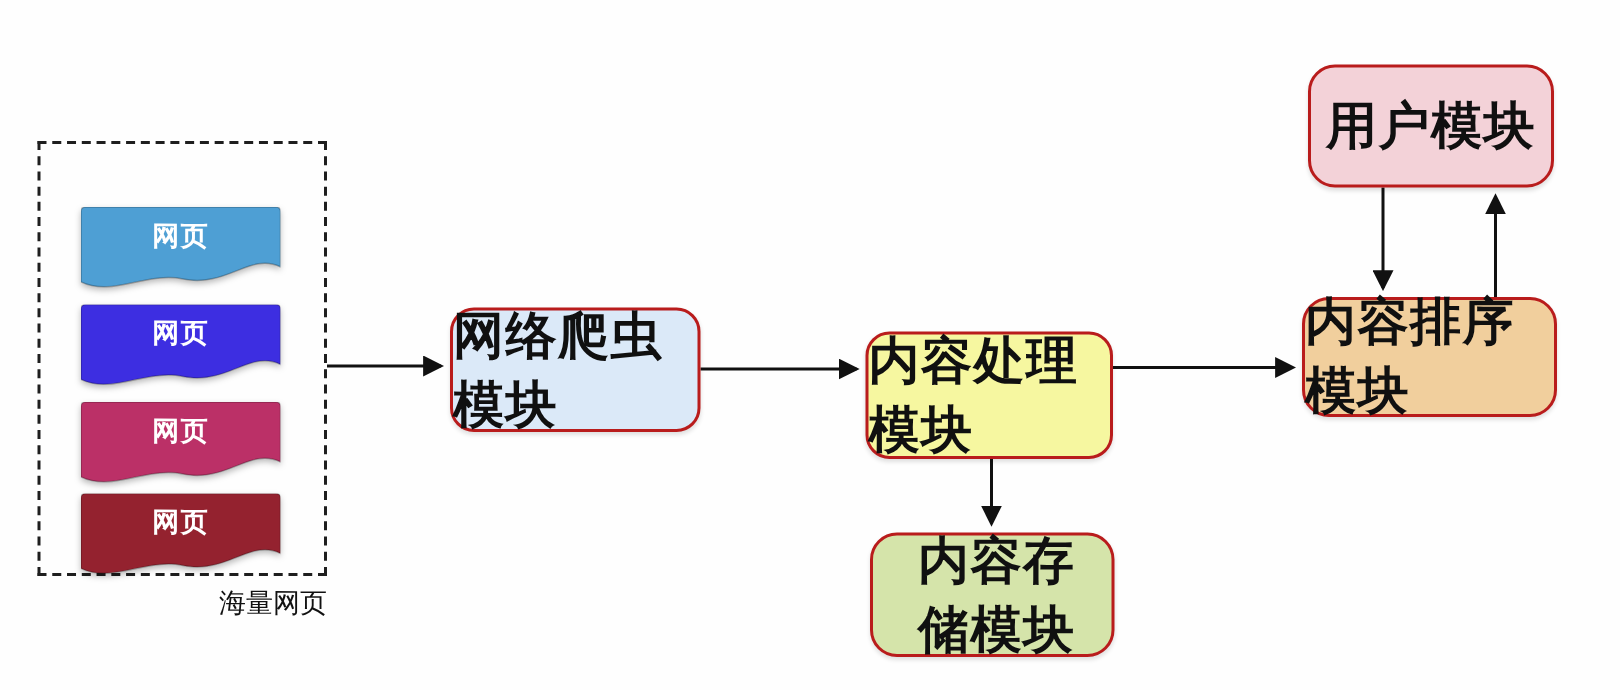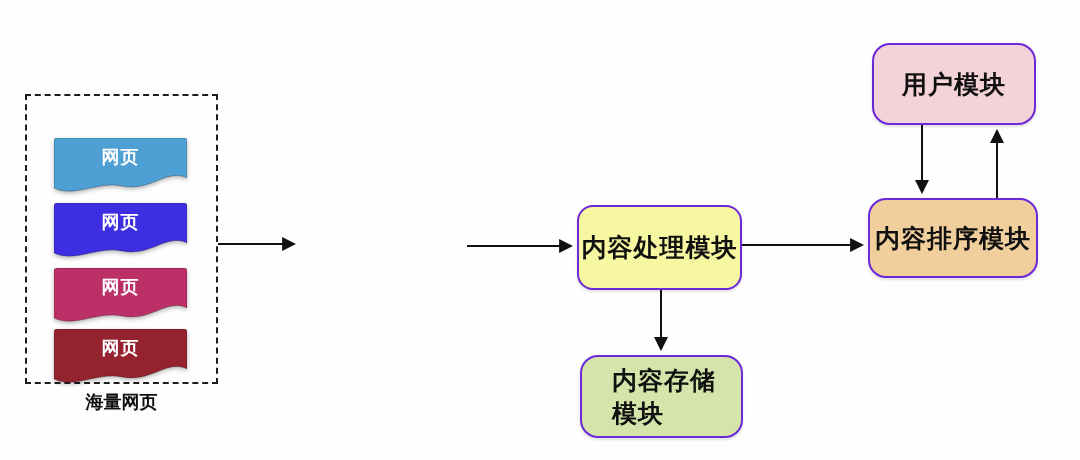--- a/index.html
+++ b/index.html
@@ -50,35 +50,35 @@
   }
   .wave-1 { top: 27px; }
   .wave-2 { top: 92px; }
   .wave-3 { top: 157px; }
   .wave-4 { top: 218px; }
 
   .group-caption {
     position: absolute;
     left: 25px; top: 390px;
     width: 193px;
-    text-align: center;
+    text-align: right;
     font-size: 18px;
-    font-weight: 700;
+    font-weight: 400;
     color: #111;
   }
 
   
   .node {
     position: absolute;
-    border: 2px solid #6d28d9;
+    border: 2px solid #b91c1c;
     border-radius: 16px;
     display: flex;
     align-items: center;
     justify-content: center;
-    font-size: 25px;
+    font-size: 34px;
     font-weight: bold;
     color: #101010;
     letter-spacing: 1px;
     box-shadow: 0 2px 3px rgba(0,0,0,0.12);
   }
   .node-crawler { left: 300px; top: 205px; width: 167px; height: 83px; }
   .node-processor { left: 577px; top: 205px; width: 165px; height: 85px; }
   .node-storage  { left: 580px; top: 355px; width: 163px; height: 83px; border-radius: 18px; }
   .node-ranker   { left: 868px; top: 198px; width: 170px; height: 80px; border-radius: 18px; }
   .node-user     { left: 872px; top: 43px;  width: 164px; height: 82px; border-radius: 18px; }
@@ -131,22 +131,25 @@
       <svg viewBox="0 0 133 54">
         <path d="M3,0 H130 Q133,0 133,3 V40 C113,30 97,54 68,48 C43,43 21,60 0,50 V3 Q0,0 3,0 Z" stroke="rgba(0,0,0,0.25)" stroke-width="1" fill="#94222F"></path>
       </svg>
       <span class="wave-label">网页</span>
     </div>
 
   </div>
 
   <div class="group-caption">海量网页</div>
 
+  <div class="node node-crawler" style="background-color: rgb(219, 233, 248);">
+    <span>网络爬虫模块</span>
+  </div>
 
-  <div class="node node-processor" style="background-color: rgb(246, 247, 160);">
+  <div class="node node-processor" style="background-color: rgb(246, 247, 160); margin-top: 16px;">
     <span>内容处理模块</span>
   </div>
 
   <div class="node node-storage" style="background-color: rgb(213, 228, 170); padding-left: 30px;">
     <span>内容存储模块</span>
   </div>
 
   <div class="node node-ranker" style="background-color: rgb(241, 207, 157);">
     <span>内容排序模块</span>
   </div>

